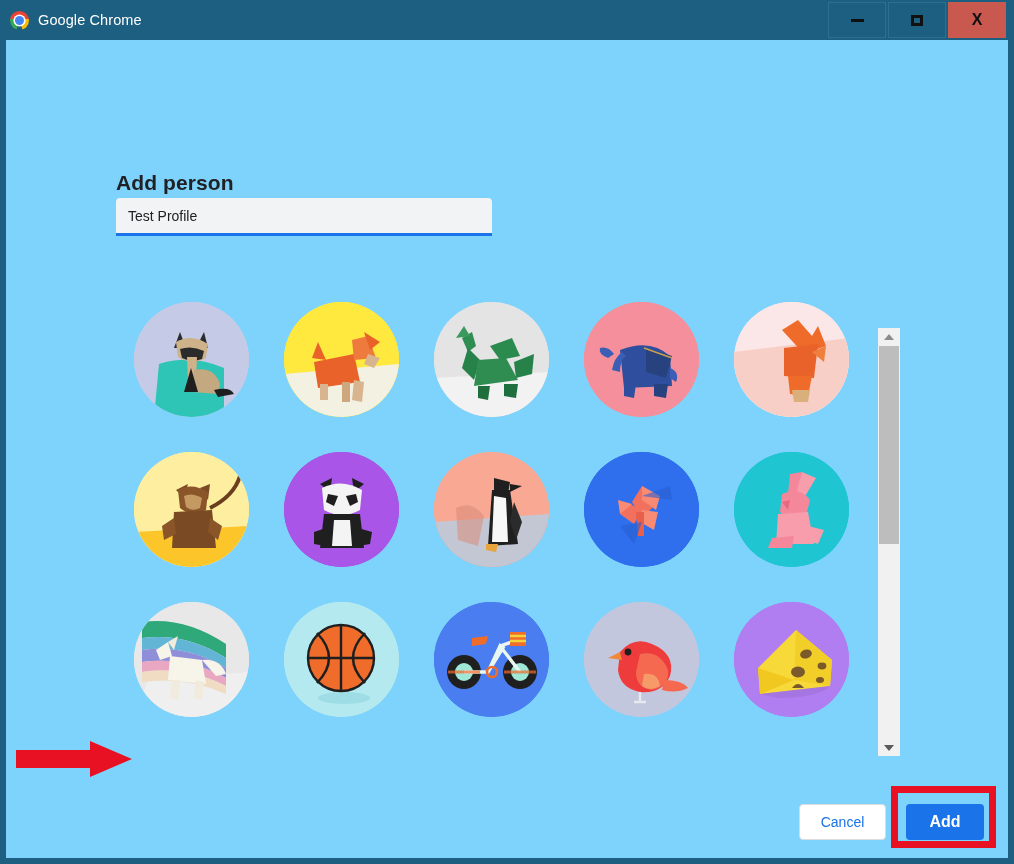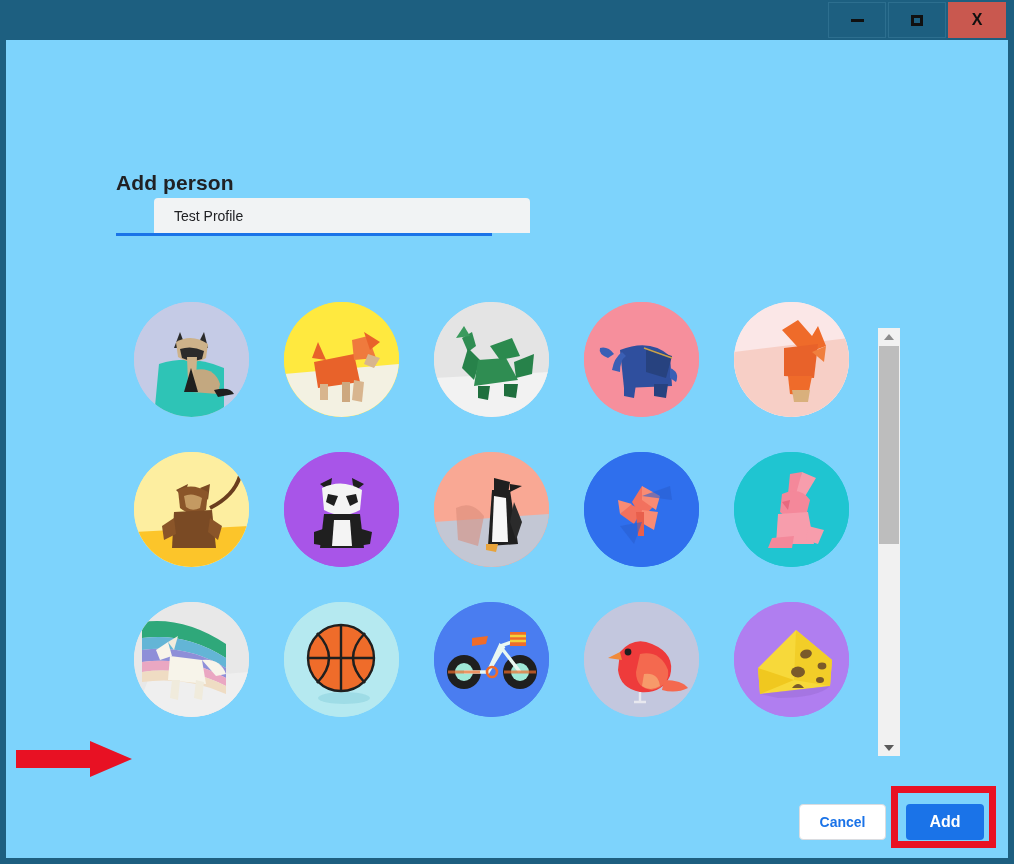--- a/index.html
+++ b/index.html
@@ -136,26 +136,25 @@
     height: 38px;
   }
   #name-input {
     width: 376px;
     height: 35px;
     box-sizing: border-box;
     background: #f1f3f4;
     border: none;
     border-radius: 4px 4px 0 0;
     outline: none;
-    padding: 0 20px;
+    padding: 0 12px;
     font-family: "Liberation Sans", sans-serif;
     font-size: 14px;
     color: #202124;
     display: block;
-    margin-left: 38px;
   }
   #name-underline {
     position: absolute;
     left: 0; top: 35px;
     width: 376px; height: 2.5px;
     background: #1a73e8;
   }
 
   
   #avatar-scroll {
@@ -249,21 +248,21 @@
   #cancel-button {
     position: absolute;
     left: 793px; top: 764px;
     width: 87px; height: 36px;
     border: 1px solid #dadce0;
     border-radius: 4px;
     background: #ffffff;
     color: #1a73e8;
     font-family: "Liberation Sans", sans-serif;
     font-size: 14px;
-    font-weight: bold;
+    font-weight: normal;
     display: flex; align-items: center; justify-content: center;
     box-sizing: border-box;
     cursor: pointer;
   }
   #add-button {
     position: absolute;
     left: 900px; top: 764px;
     width: 78px; height: 36px;
     border: none;
     border-radius: 4px;
@@ -291,20 +290,29 @@
     box-sizing: border-box;
     background: transparent;
   }
 </style>
 </head>
 <body>
 
 <div id="window">
 
   <div id="titlebar">
+    <div id="title-left">
+      <div id="chrome-logo">
+        <div class="q-red"></div>
+        <div class="q-green"></div>
+        <div class="q-yellow"></div>
+        <div class="q-blue"></div>
+      </div>
+      <div id="app-title">Google Chrome</div>
+    </div>
 
     <div class="winbtn" id="btn-min">
       <div class="glyph-min"></div>
     </div>
     <div class="winbtn" id="btn-max">
       <div class="glyph-max"></div>
     </div>
     <div class="winbtn" id="btn-close">
       <div class="glyph-close">X</div>
     </div>

